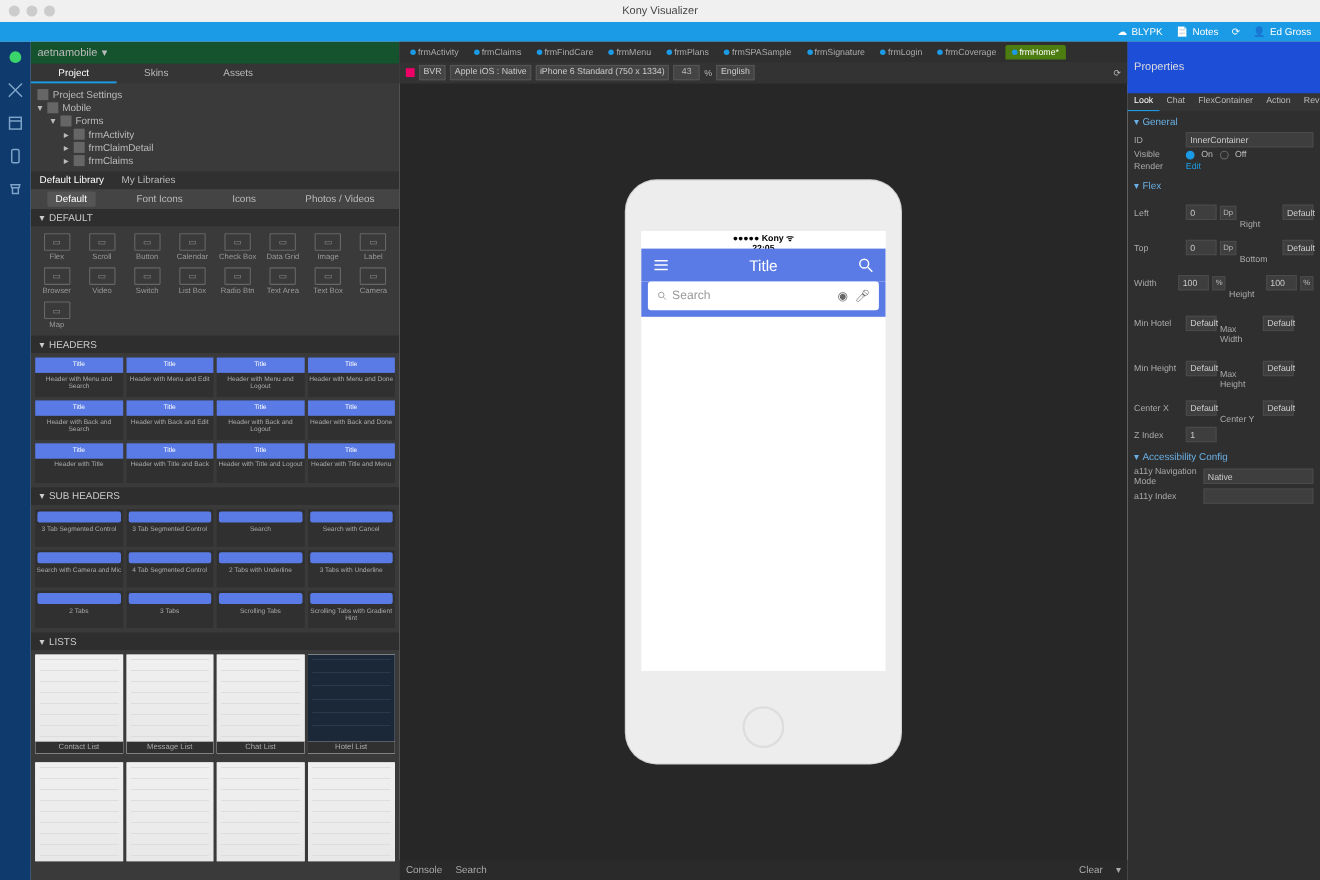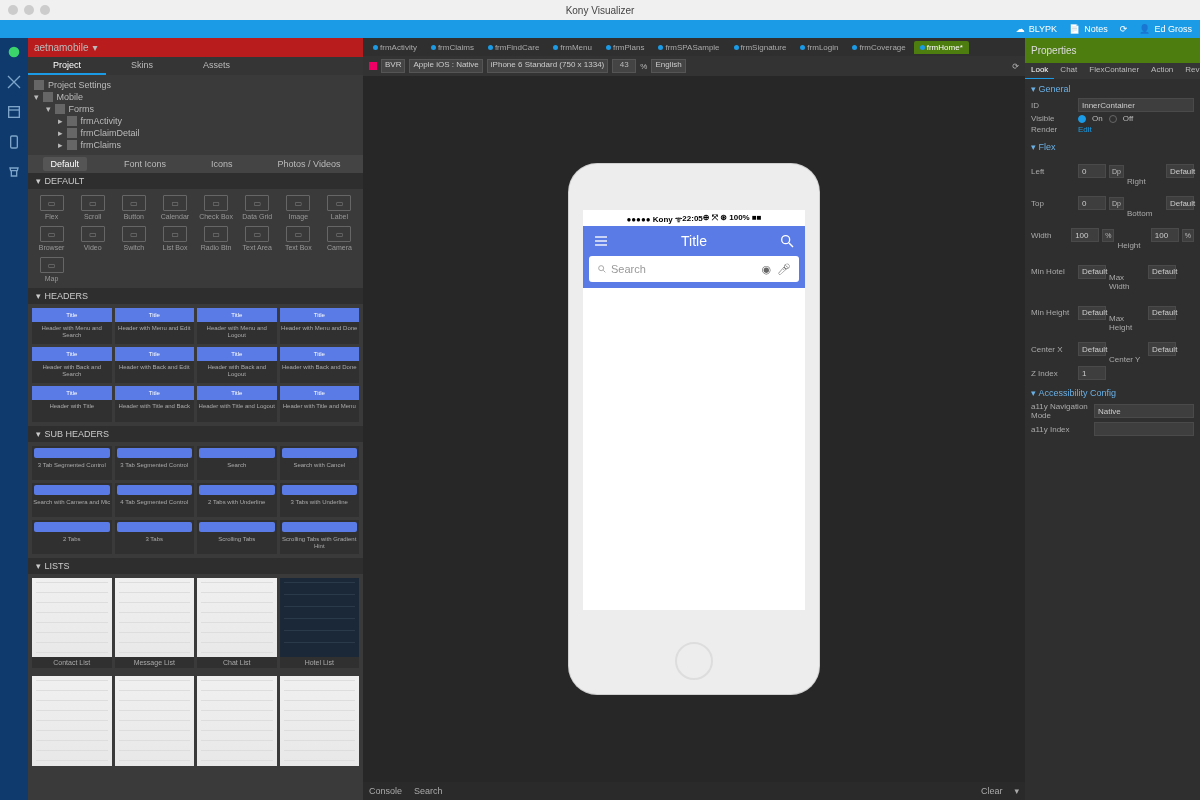--- a/index.html
+++ b/index.html
@@ -12,21 +12,21 @@
 
 .top-bar { height: 18px; background: #1b9be5; display: flex; align-items: center; justify-content: flex-end; padding: 0 8px; gap: 12px; color: #fff; font-size: 9px; }
 .top-bar-item { display: flex; align-items: center; gap: 4px; cursor: pointer; }
 
 .main { display: flex; height: calc(800px - 38px); }
 
 .tool-rail { width: 28px; background: #0e3a6d; display: flex; flex-direction: column; align-items: center; padding-top: 6px; gap: 14px; color: #7ea5c9; }
 .tool-rail svg { width: 16px; height: 16px; cursor: pointer; }
 
 .left-panel { width: 335px; background: #3a3a3a; display: flex; flex-direction: column; color: #bbb; font-size: 9px; overflow: hidden; }
-.breadcrumb { padding: 4px 6px; background: #b91c1c; font-size: 10px; display:flex; align-items:flex-end; gap:4px;}
+.breadcrumb { padding: 4px 6px; background: #14532d; font-size: 10px; display:flex; align-items:flex-end; gap:4px;}
 .panel-tabs { display: flex; background: #353535; height: 18px; }
 .panel-tab { padding: 3px 25px; font-size: 9px; cursor: pointer; }
 .panel-tab.active { color: #fff; border-bottom: 2px solid #1b9be5; }
 .tree { padding: 4px 6px; background: #3a3a3a; height: 80px; overflow: auto; }
 .tree-row { display: flex; align-items: center; gap: 4px; padding: 1px 0; cursor: pointer; }
 .tree-icon { width: 10px; height: 10px; background: #666; display: inline-block; }
 .indent1 { padding-left: 12px; }
 .indent2 { padding-left: 24px; }
 
 .lib-tabs { display: flex; background: #303030; height: 16px; }
@@ -65,35 +65,35 @@
 .form-tab { padding: 2px 6px; font-size: 8px; color: #aaa; cursor: pointer; border-radius: 2px 2px 0 0; display:flex; align-items:center; gap:2px;}
 .form-tab .dot { width:5px; height:5px; background:#1b9be5; border-radius:50%;}
 .form-tab.active { background: #4d7c0f; color: #fff; }
 .canvas-toolbar { display: flex; background: #333; height: 20px; align-items: center; padding: 0 6px; gap: 4px; font-size: 8px; color: #bbb; }
 .canvas-toolbar select, .canvas-toolbar .sel { background: #444; color: #ccc; border: 1px solid #555; font-size: 8px; height: 14px; padding: 0 3px; }
 .canvas-toolbar .num { background:#444; border:1px solid #555; width:24px; height:14px; text-align:center;}
 .canvas-stage { flex: 1; display: flex; align-items: center; justify-content: center; position: relative; }
 
 .phone { width: 250px; height: 530px; background: #ededed; border-radius: 28px; box-shadow: 0 0 0 1px #d0d0d0; position: relative; display: flex; flex-direction: column; align-items: center; padding-top: 46px; }
 .phone-screen { width: 222px; height: 400px; background: #fff; display: flex; flex-direction: column; }
-.status-bar { height: 16px; background: #fff; display: flex; align-items: center; justify-content: center; padding: 0 6px; font-size: 8px; font-weight: bold;}
+.status-bar { height: 16px; background: #fff; display: flex; align-items: center; justify-content: flex-start; padding: 0 6px; font-size: 8px; font-weight: bold; flex-direction: column;}
 .status-left, .status-right { display: flex; align-items: center; gap: 3px; }
 .title-bar { height: 30px; background: #5a7be5; display: flex; align-items: center; justify-content: space-between; padding: 0 10px; color: #fff; }
 .title-bar svg { width: 16px; height: 16px; }
 .title-text { font-size: 14px; font-weight: 500;}
 .search-bar-wrap { background: #5a7be5; padding: 0 6px 6px; }
 .search-bar { height: 26px; background: #fff; border-radius: 3px; display: flex; align-items: center; padding: 0 8px; gap: 6px; color: #999; font-size: 11px; }
 .search-bar .sp { flex:1; display:flex; align-items:center; gap:4px;}
 .home-btn { width: 38px; height: 38px; border-radius: 50%; border: 2px solid #ddd; position: absolute; bottom: 14px; left: 50%; transform: translateX(-50%); }
 
 .bottom-bar { height: 18px; background: #2a2a2a; display: flex; align-items: center; padding: 0 6px; font-size: 9px; color: #aaa; gap: 12px; }
 .bottom-bar .spacer { flex: 1; }
 
 .right-panel { width: 175px; background: #2f2f2f; color: #bbb; font-size: 9px; display: flex; flex-direction: column; }
-.right-panel .rp-title { padding: 7px 6px; background: #4d7c0f; font-size: 10px; color:#ddd;}
+.right-panel .rp-title { padding: 18px 6px; background: #1d4ed8; font-size: 10px; color:#ddd;}
 .prop-tabs { display: flex; background: #353535; height: 16px; }
 .prop-tab { padding: 2px 6px; font-size: 8px; cursor: pointer; }
 .prop-tab.active { color: #fff; border-bottom:1px solid #1b9be5;}
 .prop-section { padding: 2px 6px; }
 .prop-section-title { color: #6ab0e5; font-size: 9px; padding: 3px 0; display:flex; align-items:center; gap:3px;}
 .prop-row { display: flex; align-items: center; padding: 1px 0; gap: 3px; }
 .prop-row label { width: 44px; font-size: 8px; color: #aaa; }
 .prop-row .val { flex: 1; background: #3e3e3e; border: 1px solid #4a4a4a; height: 14px; padding: 0 3px; font-size: 8px; color: #ccc; display:flex; align-items:center;}
 .prop-row .val.sm { flex: none; width: 28px; }
 .prop-row .unit { background:#3e3e3e; border:1px solid #4a4a4a; height:13px; font-size:7px; padding:0 2px; display:flex; align-items:center;}
@@ -162,20 +162,24 @@
           <span class="tree-icon"></span>
           <span>Project Settings</span>
         </div>
       <div class="tree-row">▾<span class="tree-icon"></span><span>Mobile</span></div>
       <div class="tree-row indent1">▾<span class="tree-icon"></span><span>Forms</span></div>
       <div class="tree-row indent2">▸<span class="tree-icon"></span><span>frmActivity</span></div>
       <div class="tree-row indent2">▸<span class="tree-icon"></span><span>frmClaimDetail</span></div>
       <div class="tree-row indent2">▸<span class="tree-icon"></span><span>frmClaims</span></div>
     </div>
 
+    <div class="lib-tabs">
+      <div class="lib-tab active">Default Library</div>
+      <div class="lib-tab">My Libraries</div>
+    </div>
     <div class="widget-cats">
       <div class="widget-cat active">Default</div>
       <div class="widget-cat">Font Icons</div>
       <div class="widget-cat">Icons</div>
       <div class="widget-cat">Photos / Videos</div>
     </div>
 
     <div class="scroll-area">
     <div class="section-head">▾ <span>DEFAULT</span></div>
     <div class="widget-grid" id="wgrid">

